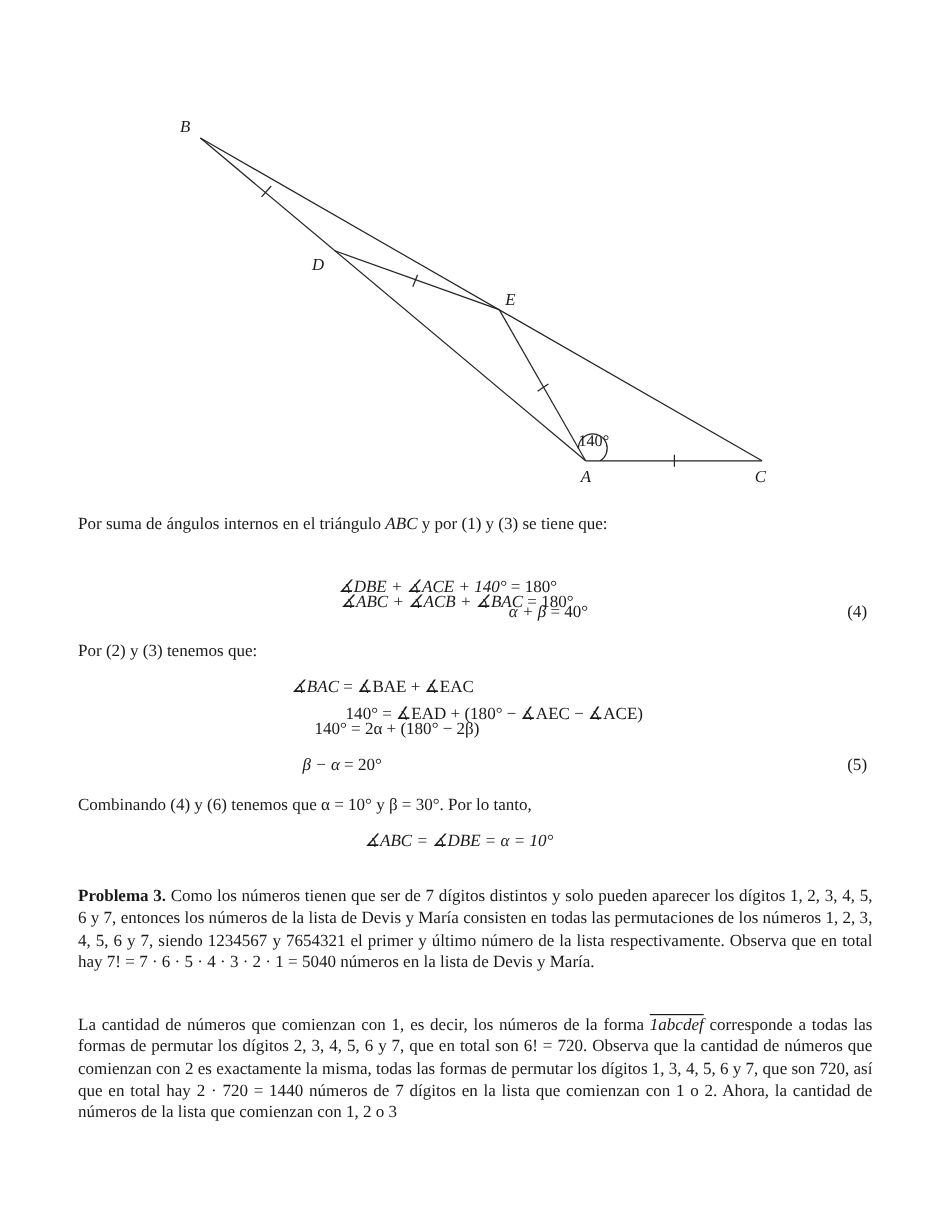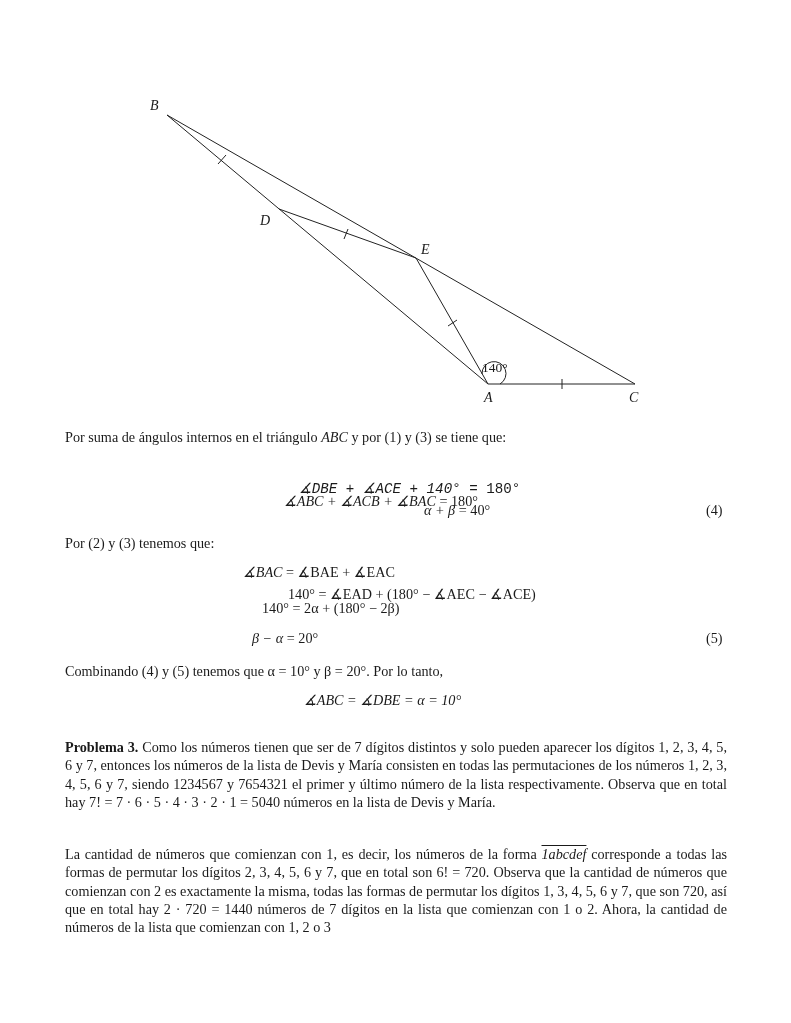--- a/index.html
+++ b/index.html
@@ -42,21 +42,21 @@
     <text class="plabel" x="629" y="402">C</text>
     <text class="angle-label" x="482" y="372">140°</text>
   </svg>
 </div>
 
 <div class="para" style="top:428px;"><span>Por suma de ángulos internos en el triángulo </span><i>ABC</i><span> y por (1) y (3) se tiene que:</span></div>
 
 <div class="eq" style="top:458px; left:284px;margin-top:35px;">
   <i>∡ABC + ∡ACB + ∡BAC</i> <span>= 180°</span>
 </div>
-<div class="eq" style="top:480px; left:299px;font-family:Liberation Mono, monospace;">
+<div class="eq" style="top:480px; left:282px;">
   <i>∡DBE + ∡ACE + 140°</i> <span>= 180°</span>
 </div>
 <div class="eq" style="top:502px; left:424px;">
   <i>α + β</i> <span>= 40°</span>
 </div>
 <div class="eqnum" style="top:502px;">(4)</div>
 
 <div class="para" style="top:534px;">Por (2) y (3) tenemos que:</div>
 
 <div class="eq" style="top:564px; left:243px;">
@@ -66,21 +66,21 @@
   <span>140°</span> <span>= ∡EAD + (180° − ∡AEC − ∡ACE)</span>
 </div>
 <div class="eq" style="top:600px; left:262px;">
   <span>140°</span> <span>= 2α + (180° − 2β)</span>
 </div>
 <div class="eq" style="top:630px; left:252px;">
   <i>β − α</i> <span>= 20°</span>
 </div>
 <div class="eqnum" style="top:630px;">(5)</div>
 
-<div class="para" style="top:662px;">Combinando (4) y (5) tenemos que α = 10° y β = 20°. Por lo tanto,</div>
+<div class="para" style="top:662px;">Combinando (4) y (6) tenemos que α = 10° y β = 30°. Por lo tanto,</div>
 <div class="eq" style="top:692px; left:304px;"><i>∡ABC = ∡DBE = α = 10°</i></div>
 
 <div class="para" style="top:738px;">
   <span class="bold">Problema 3.</span>
   <span>Como los números tienen que ser de 7 dígitos distintos y solo pueden aparecer los dígitos 1, 2, 3, 4, 5, 6 y 7, entonces los números de la lista de Devis y María consisten en todas las permutaciones de los números 1, 2, 3, 4, 5, 6 y 7, siendo 1234567 y 7654321 el primer y último número de la lista respectivamente. Observa que en total hay 7! = 7 · 6 · 5 · 4 · 3 · 2 · 1 = 5040 números en la lista de Devis y María.</span>
 </div>
 
 <div class="para" style="top:845px;"><span>La cantidad de números que comienzan con 1, es decir, los números de la forma </span><i class="overline">1abcdef</i><span> corresponde a todas las formas de permutar los dígitos 2, 3, 4, 5, 6 y 7, que en total son 6! = 720. Observa que la cantidad de números que comienzan con 2 es exactamente la misma, todas las formas de permutar los dígitos 1, 3, 4, 5, 6 y 7, que son 720, así que en total hay 2 · 720 = 1440 números de 7 dígitos en la lista que comienzan con 1 o 2. Ahora, la cantidad de números de la lista que comienzan con 1, 2 o 3</span></div>
 
 </body></html>

